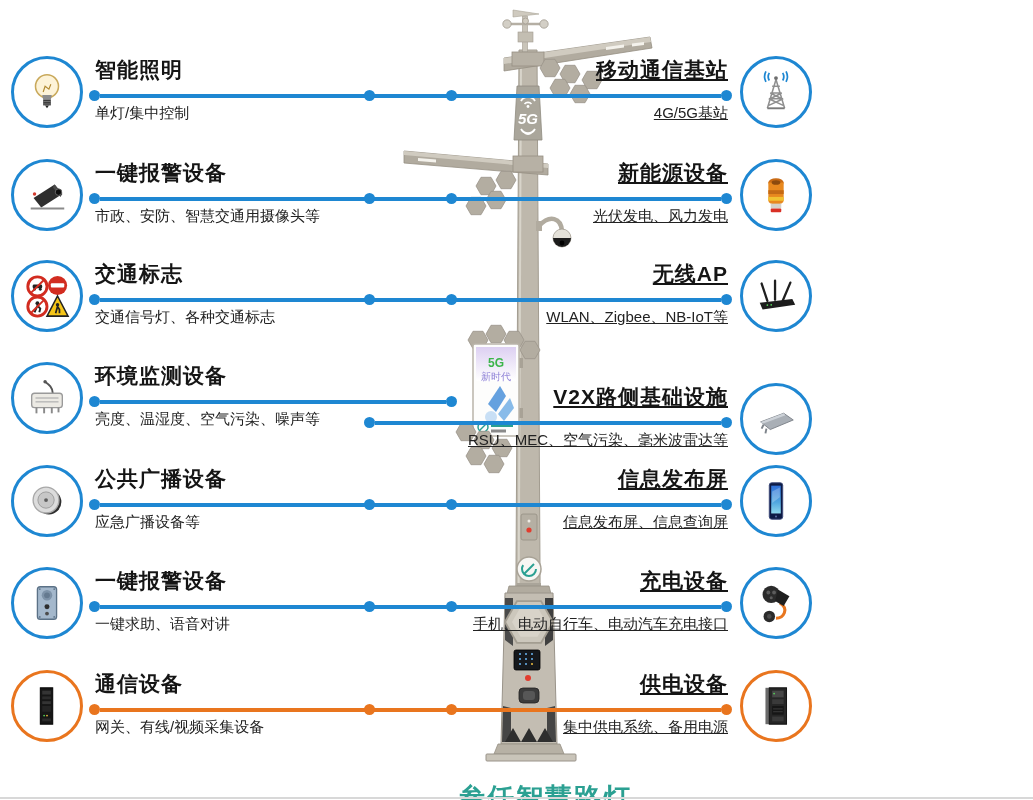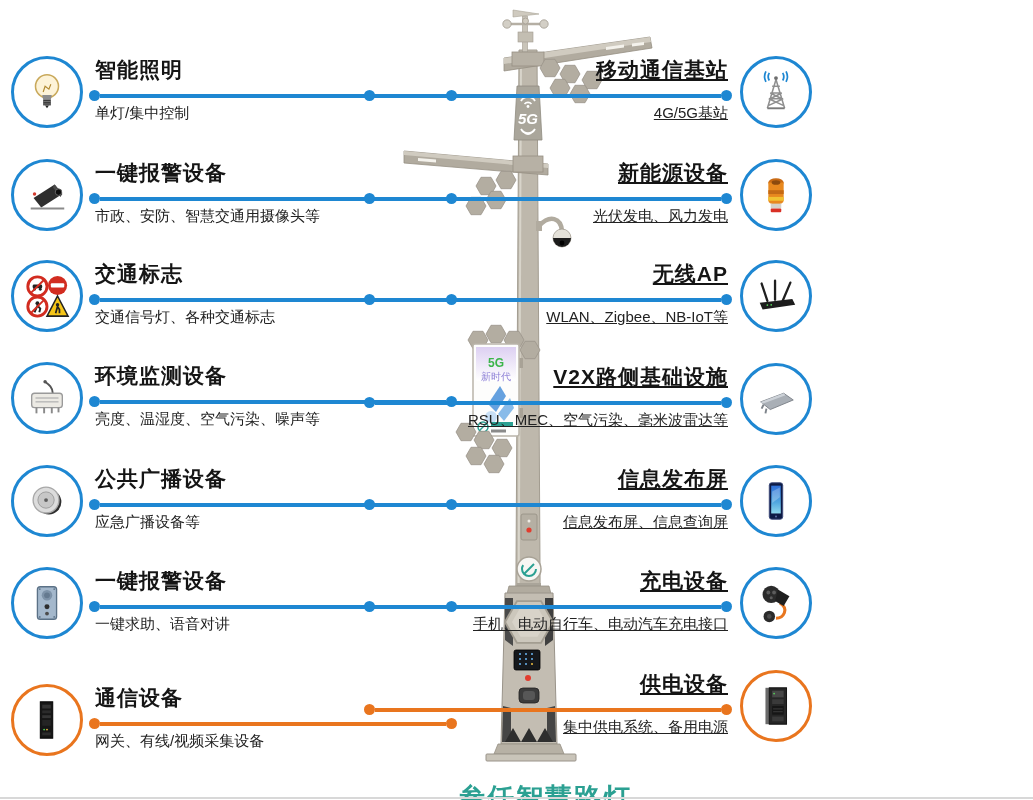--- a/index.html
+++ b/index.html
@@ -307,21 +307,21 @@
     </div>
     <div class="title">一键报警设备</div>
     <div class="connector">
       <span class="dot"></span>
         <span class="bar"></span>
         <span class="dot"></span>
     </div>
     <div class="desc">一键求助、语音对讲</div>
   </div>
 
-  <div class="row left orange" style="top:681px">
+  <div class="row left orange" style="top:667px">
     <div class="circle">
       <svg width="46" height="46" viewBox="0 0 48 48">
         <rect x="17" y="5" width="13" height="38" fill="#161616" stroke="#000" stroke-width="1"></rect>
         <rect x="19" y="8" width="9" height="4" fill="#343434"></rect>
         <rect x="19" y="14" width="9" height="3" fill="#2b2b2b"></rect>
         <rect x="19" y="19" width="9" height="3" fill="#343434"></rect>
         <rect x="19" y="24" width="9" height="6" fill="#242424"></rect>
         <circle cx="21" cy="34" r="0.9" fill="#57d75a"></circle>
           <circle cx="24" cy="34" r="0.9" fill="#f0c040"></circle>
         <rect x="19" y="37" width="9" height="3" fill="#2b2b2b"></rect>
@@ -391,21 +391,21 @@
     </div>
     <div class="title">无线AP</div>
     <div class="connector">
       <span class="dot"></span>
         <span class="bar"></span>
         <span class="dot"></span>
     </div>
     <div class="desc">WLAN、Zigbee、NB-IoT等</div>
   </div>
 
-  <div class="row right" style="top:360px">
+  <div class="row right" style="top:380px">
     <div class="circle">
       <svg width="46" height="46" viewBox="0 0 48 48">
         <polygon points="8,27 32,18 42,25 18,35" fill="#a9afb6" stroke="#7d838a" stroke-width="1"></polygon>
         <polygon points="8,27 32,18 34,20 10,29" fill="#cdd2d8"></polygon>
         <line x1="14" y1="34" x2="13" y2="39" stroke="#7d838a" stroke-width="2"></line>
         <line x1="11" y1="30" x2="9" y2="34" stroke="#7d838a" stroke-width="2"></line>
       </svg>
     </div>
     <div class="title">V2X路侧基础设施</div>
     <div class="connector">

